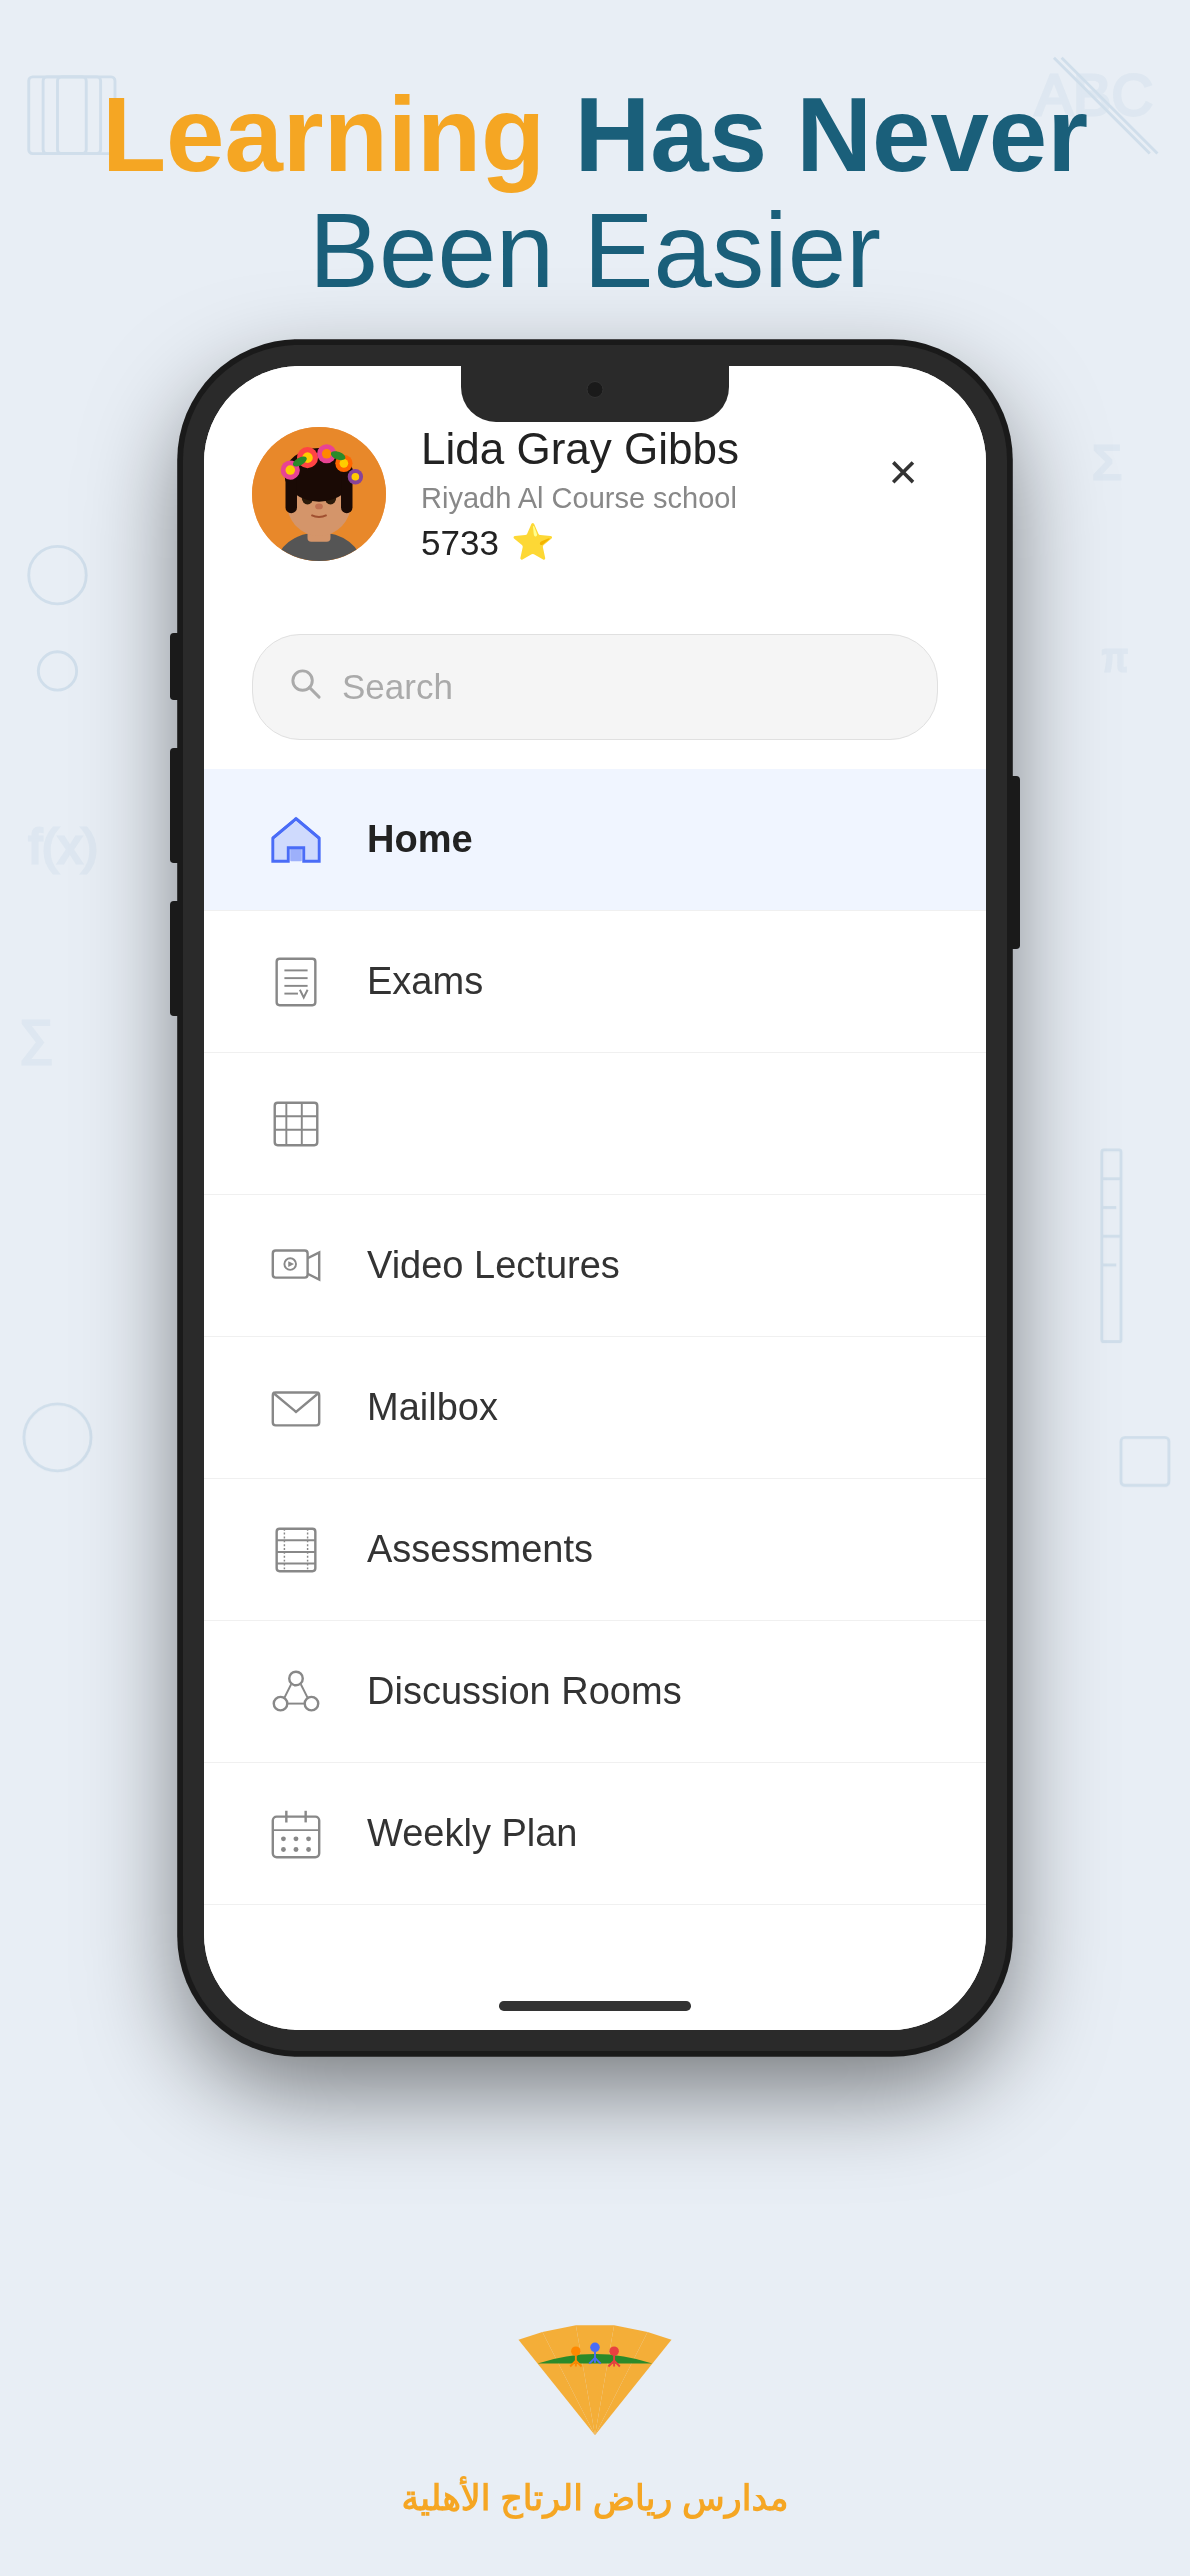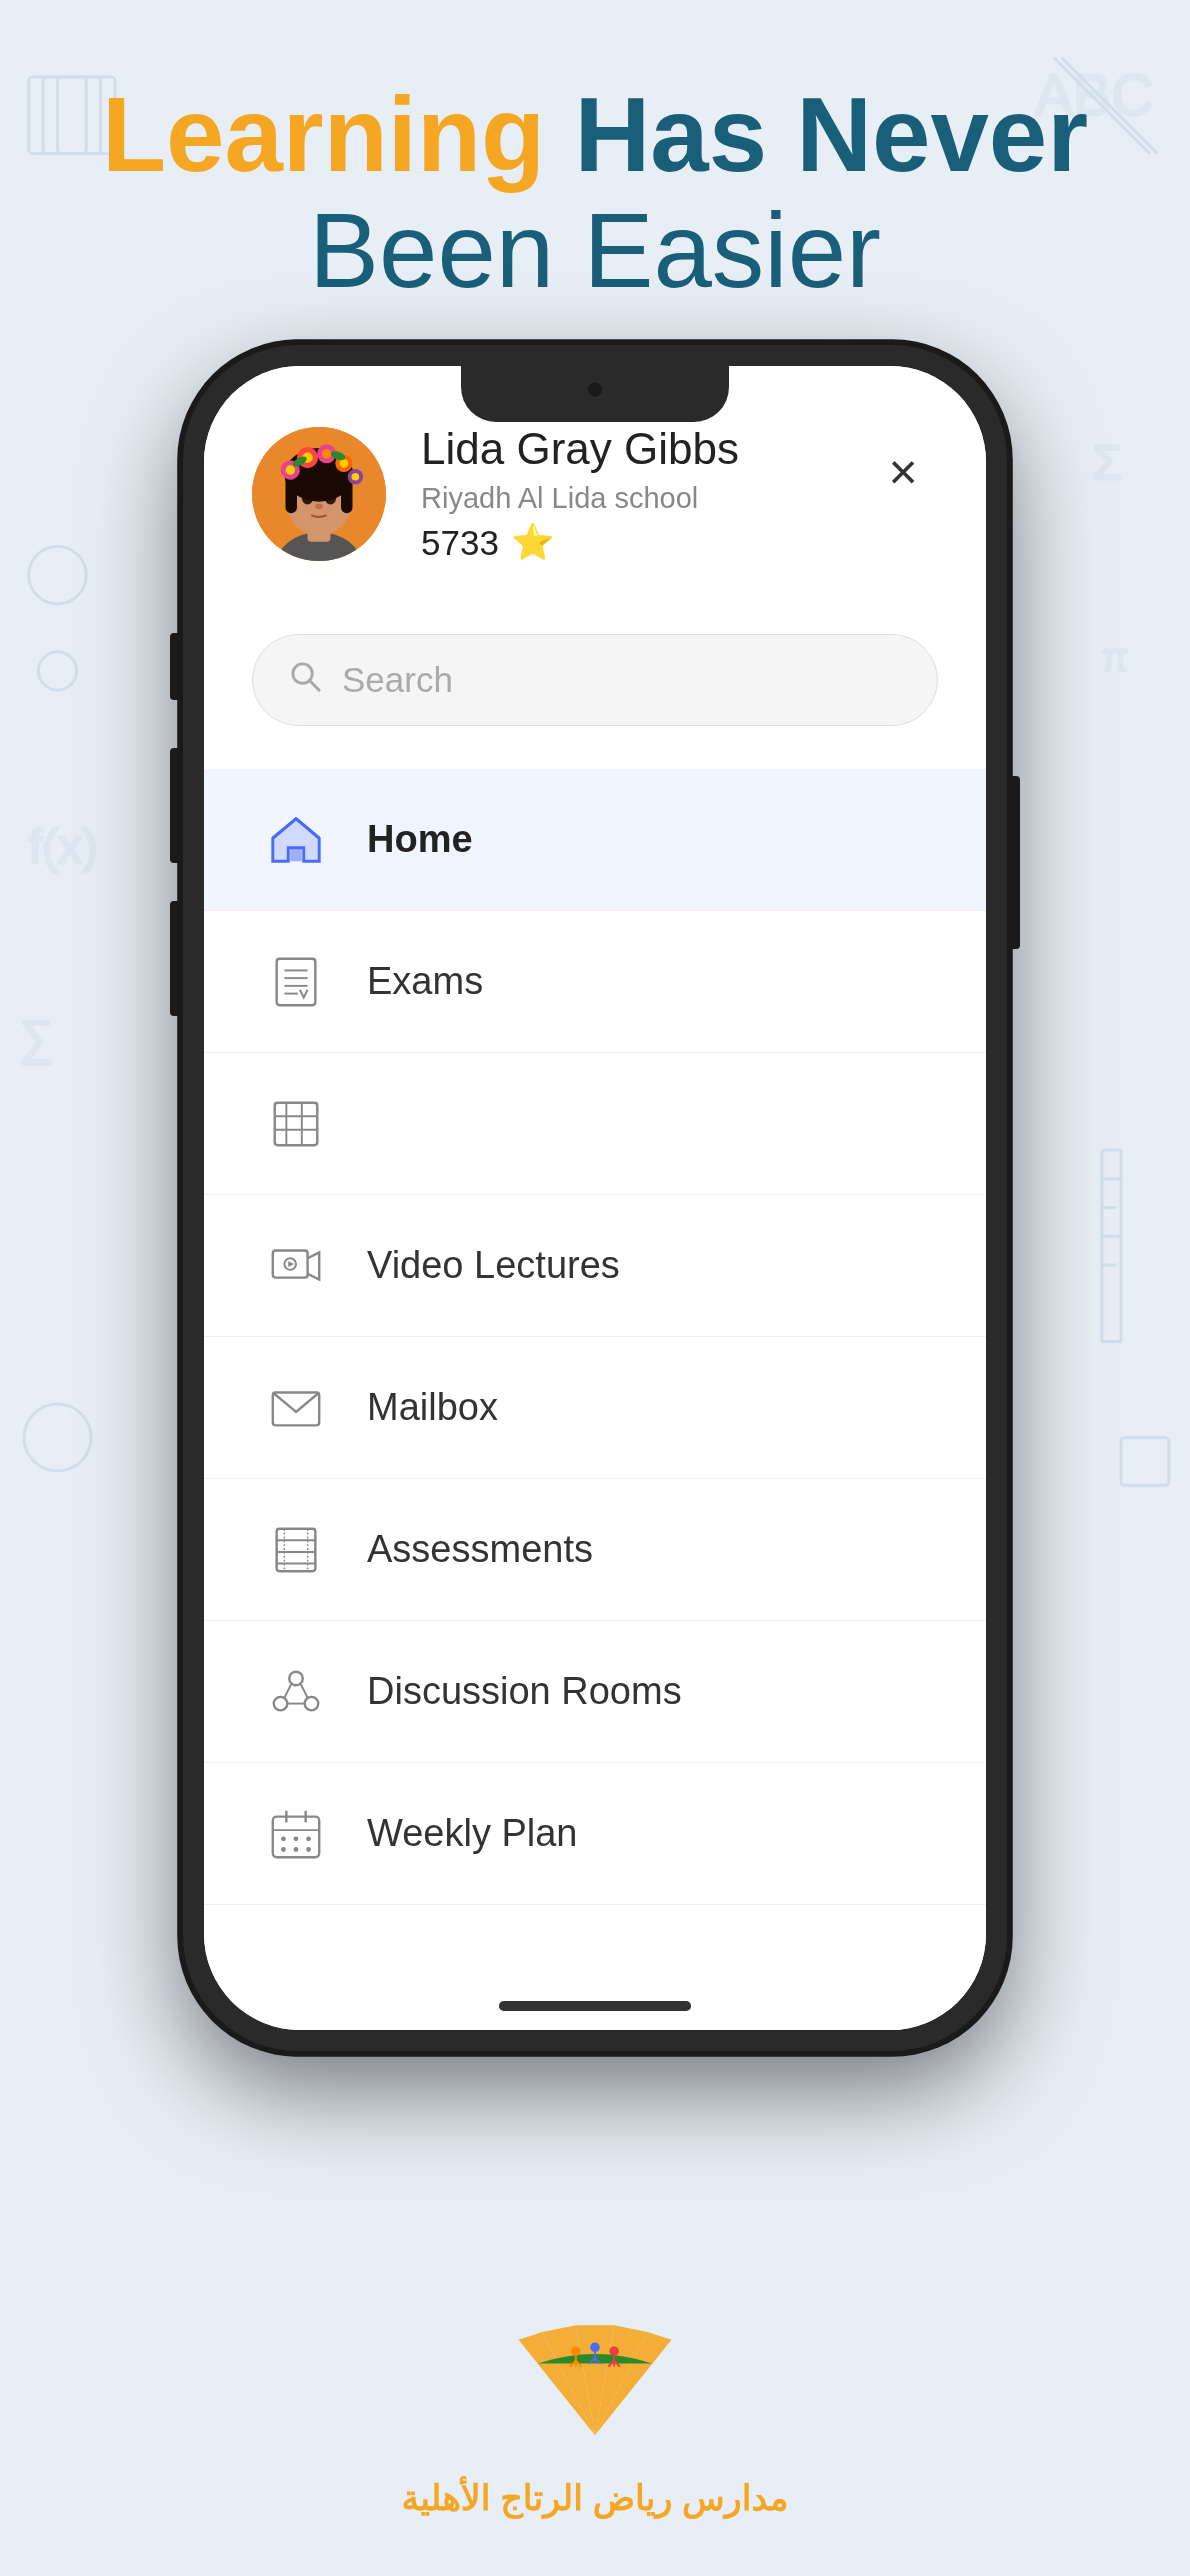--- a/index.html
+++ b/index.html
@@ -212,21 +212,21 @@
     .star-icon {
       font-size: 35px;
     }
 
     
     .search-bar {
       position: absolute;
       top: 268px;
       left: 48px;
       right: 48px;
-      height: 92px;
+      height: 106px;
       background: #f5f5f5;
       border-radius: 48px;
       border: 1.4px solid #e0e0e0;
       display: flex;
       align-items: center;
       padding: 0 35px;
       gap: 19px;
     }
     .search-icon-wrap {
       color: #aaa;
@@ -419,21 +419,21 @@
             <circle cx="96" cy="38" r="4.5" fill="#ffcc00"></circle>
             <circle cx="108" cy="52" r="8" fill="#884499"></circle>
             <circle cx="108" cy="52" r="4" fill="#ffcc00"></circle>
 
             <ellipse cx="50" cy="36" rx="8" ry="4" fill="#2a8a2a" transform="rotate(-30 50 36)"></ellipse>
             <ellipse cx="90" cy="30" rx="8" ry="4" fill="#2a8a2a" transform="rotate(20 90 30)"></ellipse>
           </svg>
         </div>
         <div class="profile-info">
           <span class="profile-name">Lida Gray Gibbs</span>
-          <span class="profile-school">Riyadh Al Lida school</span>
+          <span class="profile-school">Riyadh Al Course school</span>
           <span class="profile-points">
             <span>5733</span>
             <span class="star-icon">⭐</span>
           </span>
         </div>
       </div>
 
       <div class="search-bar">
         <span class="search-icon-wrap">
           <svg width="35" height="35" viewBox="0 0 36 36" fill="none" xmlns="http://www.w3.org/2000/svg">

